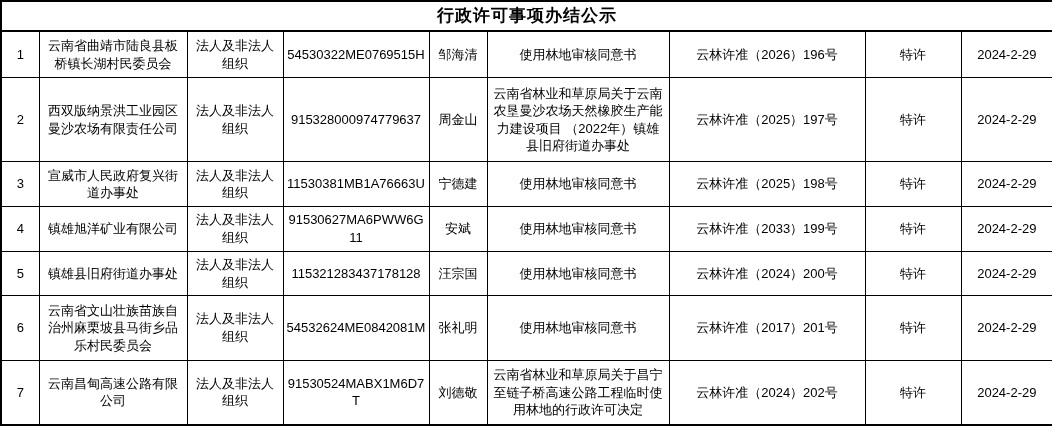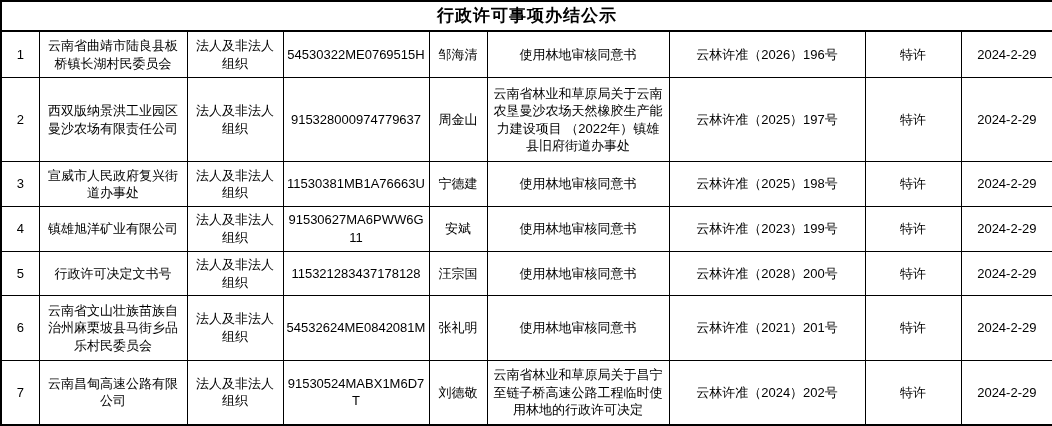--- a/index.html
+++ b/index.html
@@ -92,43 +92,43 @@
         <td data-name="table-cell">特许</td>
         <td data-name="table-cell">2024-2-29</td>
       </tr>
       <tr class="r3" data-name="table-row">
         <td data-name="table-cell">4</td>
         <td data-name="table-cell">镇雄旭洋矿业有限公司</td>
         <td data-name="table-cell">法人及非法人组织</td>
         <td data-name="table-cell">91530627MA6PWW6G11</td>
         <td data-name="table-cell">安斌</td>
         <td data-name="table-cell">使用林地审核同意书</td>
-        <td data-name="table-cell">云林许准（2023）199号</td>
+        <td data-name="table-cell">云林许准（2033）199号</td>
         <td data-name="table-cell">特许</td>
         <td data-name="table-cell">2024-2-29</td>
       </tr>
       <tr class="r4" data-name="table-row">
         <td data-name="table-cell">5</td>
-        <td data-name="table-cell">行政许可决定文书号</td>
+        <td data-name="table-cell">镇雄县旧府街道办事处</td>
         <td data-name="table-cell">法人及非法人组织</td>
         <td data-name="table-cell">115321283437178128</td>
         <td data-name="table-cell">汪宗国</td>
         <td data-name="table-cell">使用林地审核同意书</td>
-        <td data-name="table-cell">云林许准（2028）200号</td>
+        <td data-name="table-cell">云林许准（2024）200号</td>
         <td data-name="table-cell">特许</td>
         <td data-name="table-cell">2024-2-29</td>
       </tr>
       <tr class="r5" data-name="table-row">
         <td data-name="table-cell">6</td>
         <td data-name="table-cell">云南省文山壮族苗族自治州麻栗坡县马街乡品乐村民委员会</td>
         <td data-name="table-cell">法人及非法人组织</td>
         <td data-name="table-cell">54532624ME0842081M</td>
         <td data-name="table-cell">张礼明</td>
         <td data-name="table-cell">使用林地审核同意书</td>
-        <td data-name="table-cell">云林许准（2021）201号</td>
+        <td data-name="table-cell">云林许准（2017）201号</td>
         <td data-name="table-cell">特许</td>
         <td data-name="table-cell">2024-2-29</td>
       </tr>
       <tr class="r6" data-name="table-row">
         <td data-name="table-cell">7</td>
         <td data-name="table-cell">云南昌甸高速公路有限公司</td>
         <td data-name="table-cell">法人及非法人组织</td>
         <td data-name="table-cell">91530524MABX1M6D7T</td>
         <td data-name="table-cell">刘德敬</td>
         <td data-name="table-cell">云南省林业和草原局关于昌宁至链子桥高速公路工程临时使用林地的行政许可决定</td>

